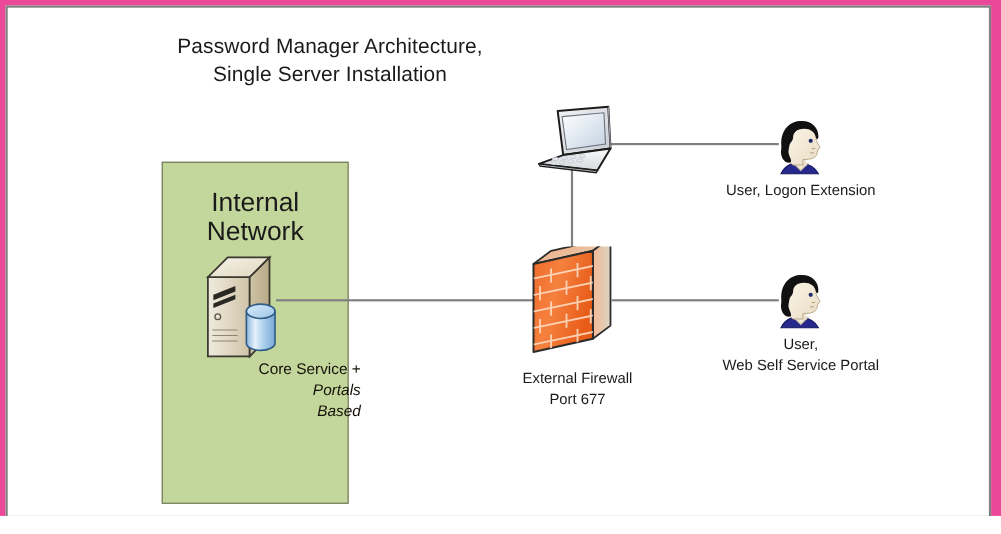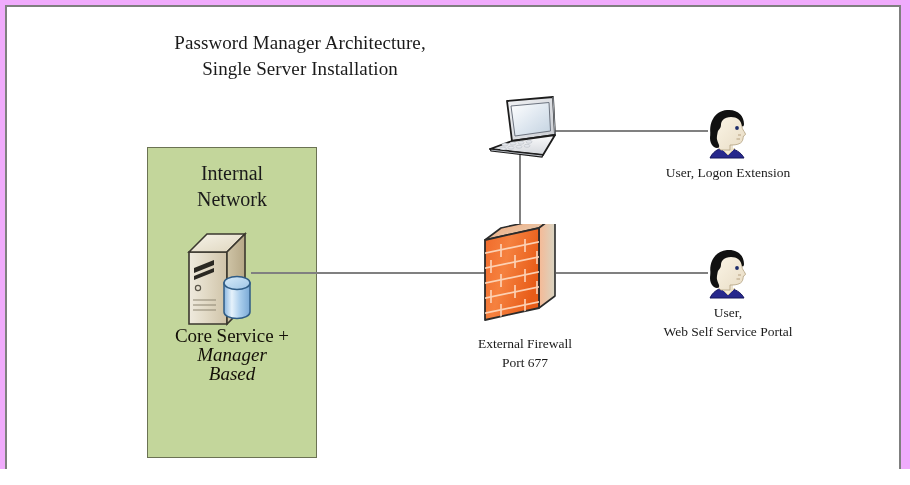--- a/index.html
+++ b/index.html
@@ -8,23 +8,22 @@
     padding: 0;
     background: #ffffff;
   }
   body {
     font-family: "Liberation Sans", sans-serif;
   }
   #canvas {
     position: relative;
     width: 910px;
     height: 469px;
-    background: #f0abfc;
+    background: #ec4899;
     overflow: hidden;
-    font-family: Liberation Serif, serif;
   }
   
   #outer-frame {
     position: absolute;
     left: 5px;
     top: 5px;
     width: 896px;
     height: 466px;
     border: 2px solid #7f7f7f;
     box-sizing: border-box;
@@ -50,35 +49,35 @@
     top: 147px;
     width: 170px;
     height: 311px;
     background: #c3d69b;
     border: 1.5px solid #6b7253;
     box-sizing: border-box;
   }
   #internal-network-title {
     position: absolute;
     left: 0;
-    top: 12px;
+    top: 24px;
     width: 100%;
     text-align: center;
-    font-size: 20px;
+    font-size: 24px;
     line-height: 26px;
     color: #1a1a1a;
     white-space: pre-line;
   }
   #server-caption {
     position: absolute;
-    left: 0;
+    left: 12px;
     top: 178px;
     width: 100%;
-    text-align: center;
-    font-size: 19px;
+    text-align: right;
+    font-size: 14px;
     line-height: 19px;
     color: #141008;
   }
   #server-caption .ital {
     font-style: italic;
     display: block;
   }
   #server-caption .plain {
     display: block;
   }
@@ -124,21 +123,21 @@
 
   <div id="diagram-title">Password Manager Architecture,
 Single Server Installation</div>
 
   <div id="internal-network-zone">
     <div id="internal-network-title">Internal
 Network</div>
 
     <div id="server-caption">
       <span class="plain">Core Service +</span>
-      <span class="ital">Manager</span>
+      <span class="ital">Portals</span>
       <span class="ital">Based</span>
     </div>
   </div>
 
   <div class="conn-line conn-h" id="line-server-firewall"></div>
   <div class="conn-line conn-h" id="line-firewall-user2"></div>
   <div class="conn-line conn-h" id="line-laptop-user1"></div>
   <div class="conn-line conn-v" id="line-laptop-firewall"></div>
 
   <div class="icon-wrap" id="server-icon">

